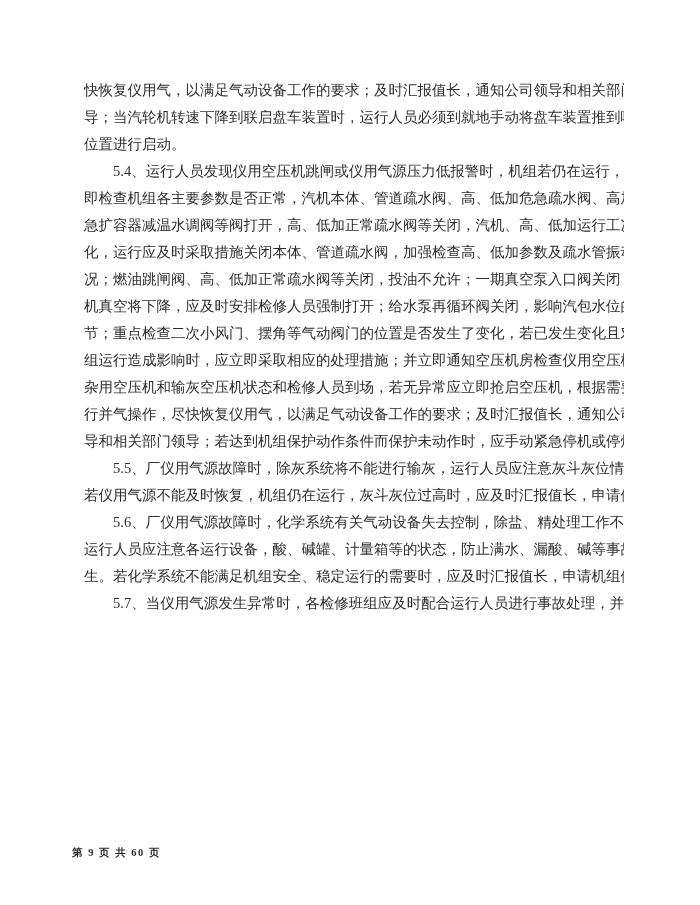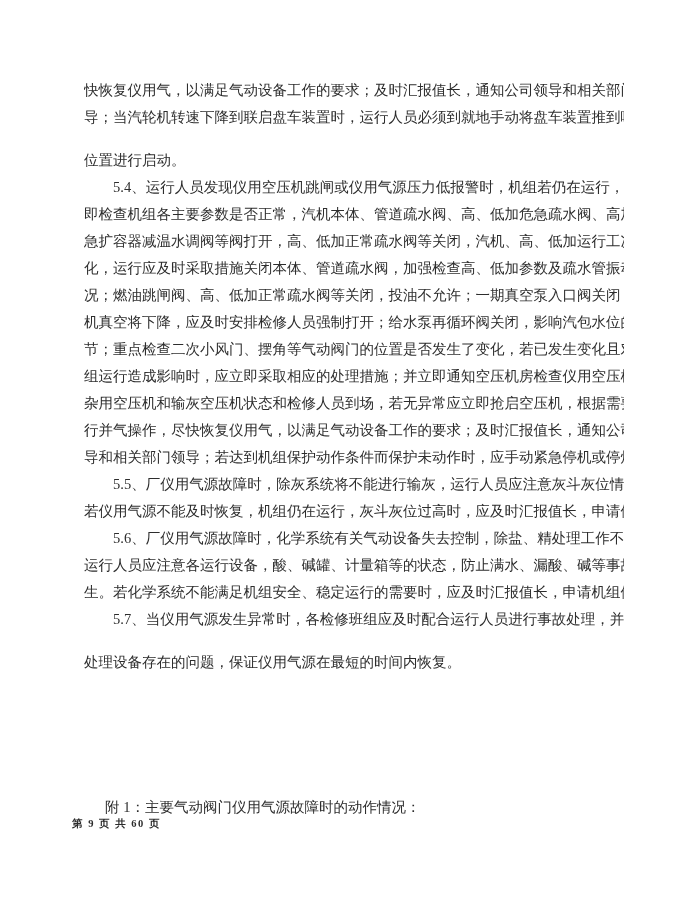--- a/index.html
+++ b/index.html
@@ -39,39 +39,38 @@
     text-align: justify;
     text-align-last: justify;
     text-justify: inter-character;
     -moz-text-align-last: justify;
     word-break: keep-all;
     white-space: nowrap;
   }
   .line.end {
     text-align: right;
     text-align-last: left;
-    margin-top: 16px;
     -moz-text-align-last: left;
   }
   .line.indent {
     text-indent: 2em;
   }
   .attachment {
     position: absolute;
     left: 105px;
     top: 794px;
     height: 27px;
     line-height: 27px;
     font-size: 14.5px;
     white-space: nowrap;
   }
   .footer {
     position: absolute;
     left: 72px;
-    top: 816px;
+    top: 845px;
     height: 16px;
     line-height: 16px;
     font-size: 10.5px;
     font-weight: bold;
     letter-spacing: 1.5px;
     white-space: nowrap;
   }
 </style>
 </head>
 <body>
@@ -106,22 +105,20 @@
     </div>
 
     <div class="para">
       <div class="line indent">5.6、厂仪用气源故障时，化学系统有关气动设备失去控制，除盐、精处理工作不正常，</div>
       <div class="line">运行人员应注意各运行设备，酸、碱罐、计量箱等的状态，防止满水、漏酸、碱等事故发</div>
       <div class="line">生。若化学系统不能满足机组安全、稳定运行的需要时，应及时汇报值长，申请机组停运。</div>
     </div>
 
     <div class="para">
       <div class="line indent">5.7、当仪用气源发生异常时，各检修班组应及时配合运行人员进行事故处理，并及时</div>
-      <div class="line end">处理设备存在的问题，保证仪用气源在最短的时间内恢复。</div>
     </div>
 
   </div>
 
-  <div class="attachment">附 1：主要气动阀门仪用气源故障时的动作情况：</div>
 
   <div class="footer">第 9 页 共 60 页</div>
 
 </div>
 
 </body></html>

